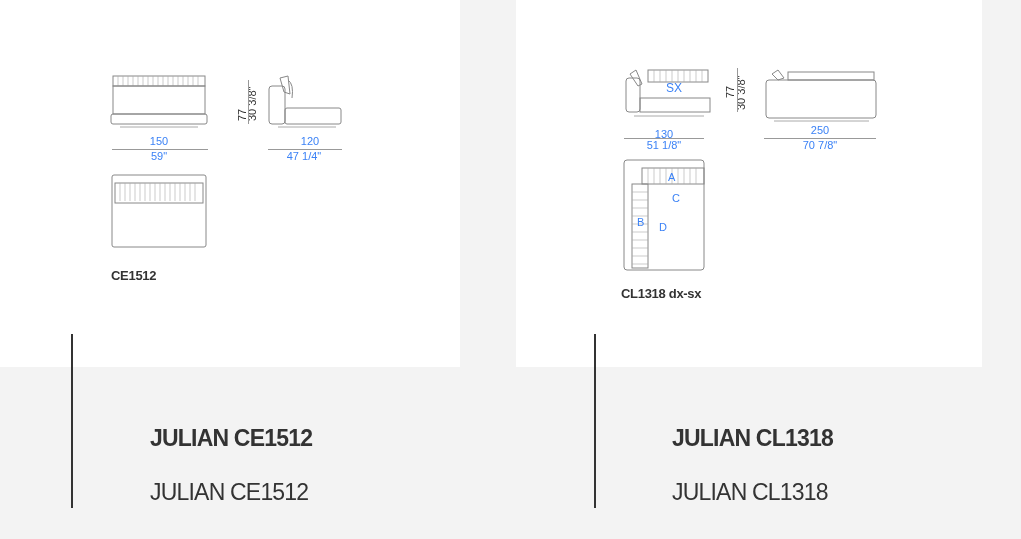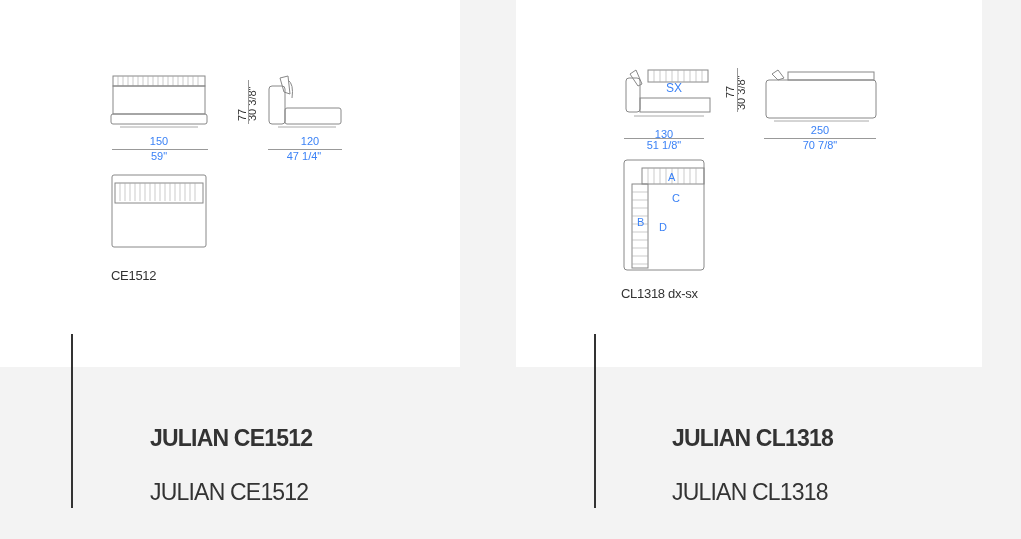--- a/index.html
+++ b/index.html
@@ -7,21 +7,21 @@
          font-family:"Liberation Sans", sans-serif; color:#333; }
   .panel { position:absolute; top:0; height:367px; background:#fff; }
   #panel-left { left:0; width:460px; }
   #panel-right { left:516px; width:466px; }
   .vline { position:absolute; top:334px; width:2px; height:174px; background:#333; }
   .title { position:absolute; font-weight:bold; font-size:23px; letter-spacing:-0.8px; color:#333; }
   .subtitle { position:absolute; font-size:23px; letter-spacing:-0.8px; color:#333; }
   .drw { position:absolute; }
   .dim { position:absolute; font-size:11px; color:#3b82f6; text-align:center; }
   .dimline { position:absolute; height:1px; background:#999; }
-  .code { position:absolute; font-weight:normal; font-size:13px; font-family:"Liberation Sans", sans-serif; letter-spacing:-0.3px; }
+  .code { position:absolute; font-weight:bold; font-size:13px; font-family:"Liberation Sans", sans-serif; letter-spacing:-0.3px; }
   .vdim { position:absolute; font-size:11px; transform:rotate(-90deg); transform-origin:left top; white-space:nowrap; }
 </style>
 </head>
 <body>
 
 <div class="panel" id="panel-left">
 
   <svg class="drw" style="left:110px;top:72px" width="100" height="60">
     <rect x="3" y="4" width="92" height="10" fill="none" stroke="#888" stroke-width="1"></rect>
     <g stroke="#aaa" stroke-width="0.6">

